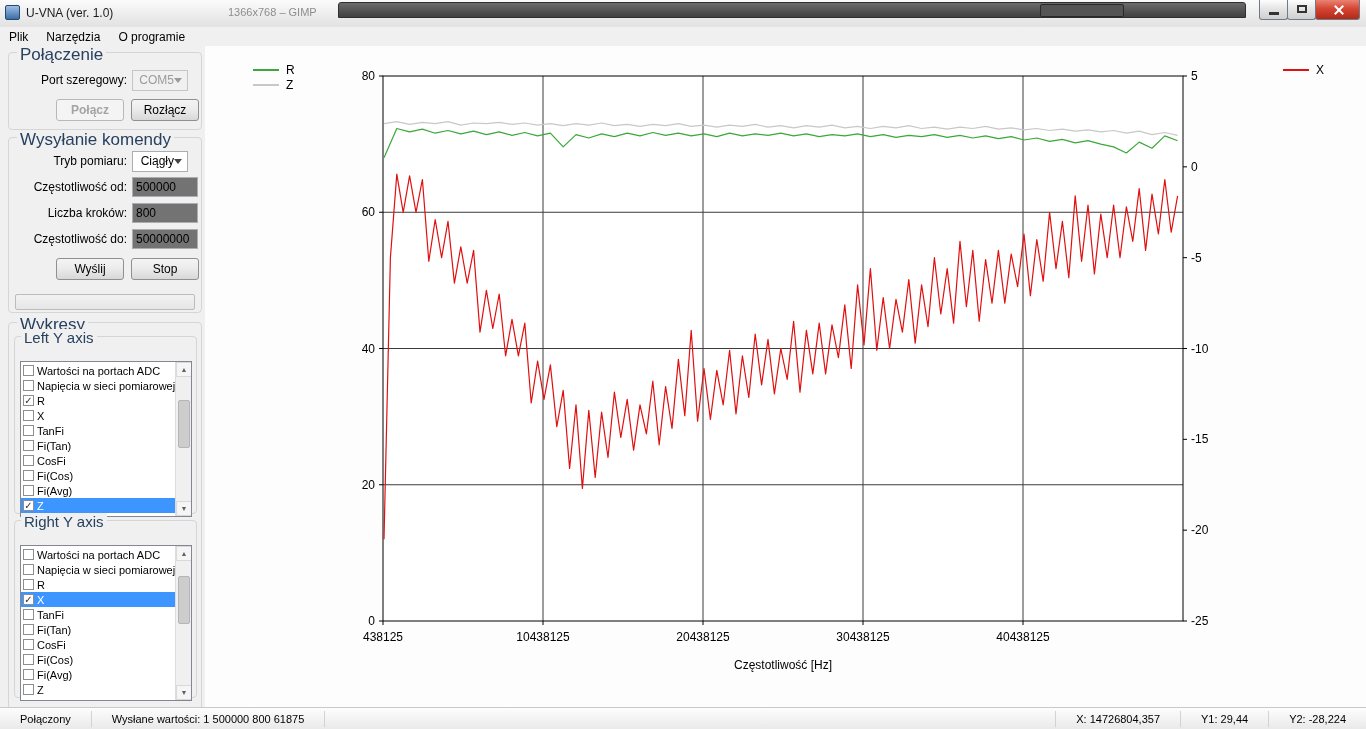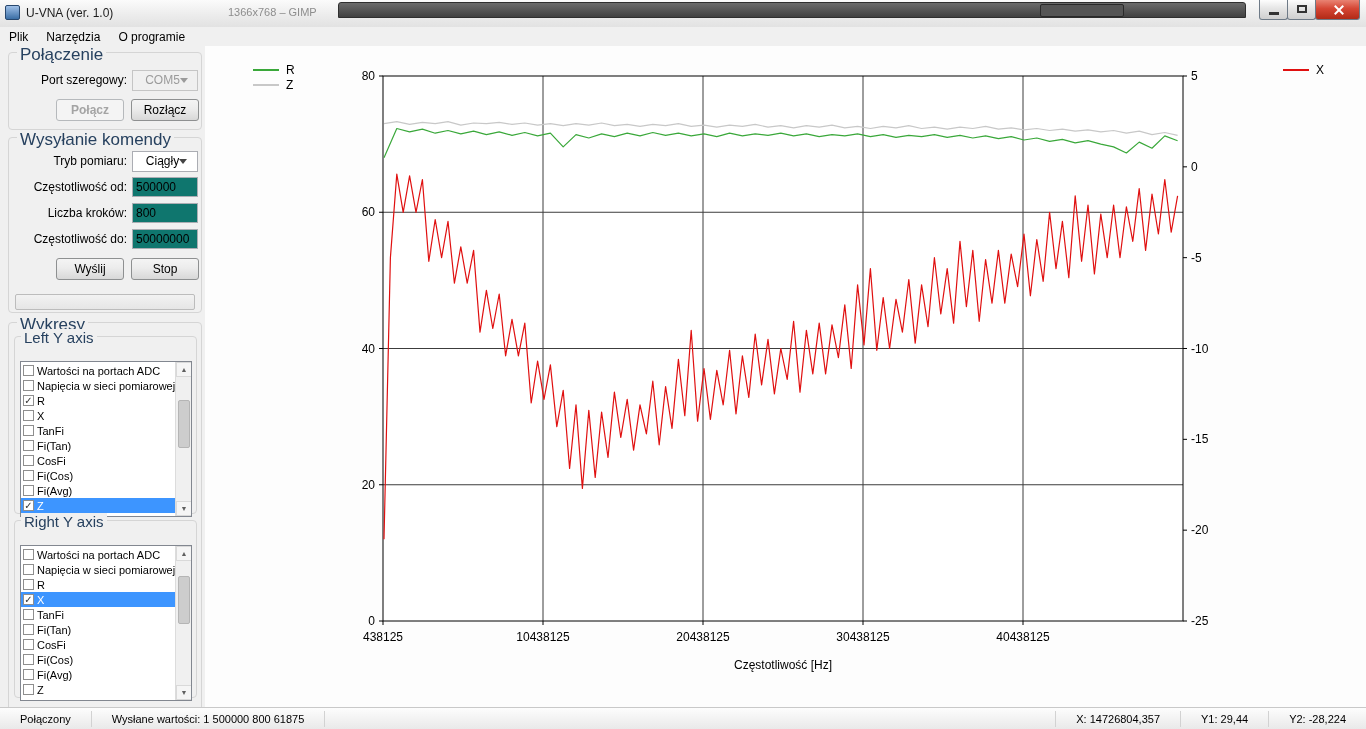--- a/index.html
+++ b/index.html
@@ -60,26 +60,26 @@
     position:absolute; left:8px; width:194px;
     border:1px solid #d5d5d5; border-radius:4px;
   }
   .groupbox > .gb-title{
     position:absolute; top:-8px; left:8px; background:#f0f0f0;
     padding:0 3px; font-size:17px; color:#27415f;
   }
   .form-row{ display:flex; align-items:center; height:26px; }
   .form-row label{ flex:0 0 118px; text-align:right; margin-right:5px; font-size:12px; }
   .tbox{
-    width:66px; height:20px; border:1px solid #abadb3; background:#0f766e;
+    width:66px; height:20px; border:1px solid #abadb3; background:#737373;
     font-family:"Liberation Sans",sans-serif; font-size:12px; padding:0 3px;
   }
   .combo{
-    width:66px; height:21px; border:1px solid #abadb3; background:#fff;
-    display:flex; align-items:center; justify-content:center; padding-left:8px;
+    width:56px; height:21px; border:1px solid #abadb3; background:#fff;
+    display:flex; align-items:center; justify-content:flex-end; padding-left:8px;
   }
   .combo .arrow{
     width:0; height:0; margin-right:5px;
     border-left:4px solid transparent; border-right:4px solid transparent;
     border-top:5px solid #444;
   }
   .combo.disabled{ background:#f0f0f0; color:#9b9b9b; border-color:#c5c5c5; }
   .combo.disabled .arrow{ border-top-color:#9b9b9b; }
   .btn{
     width:68px; height:22px; font-family:"Liberation Sans",sans-serif; font-size:12px;

